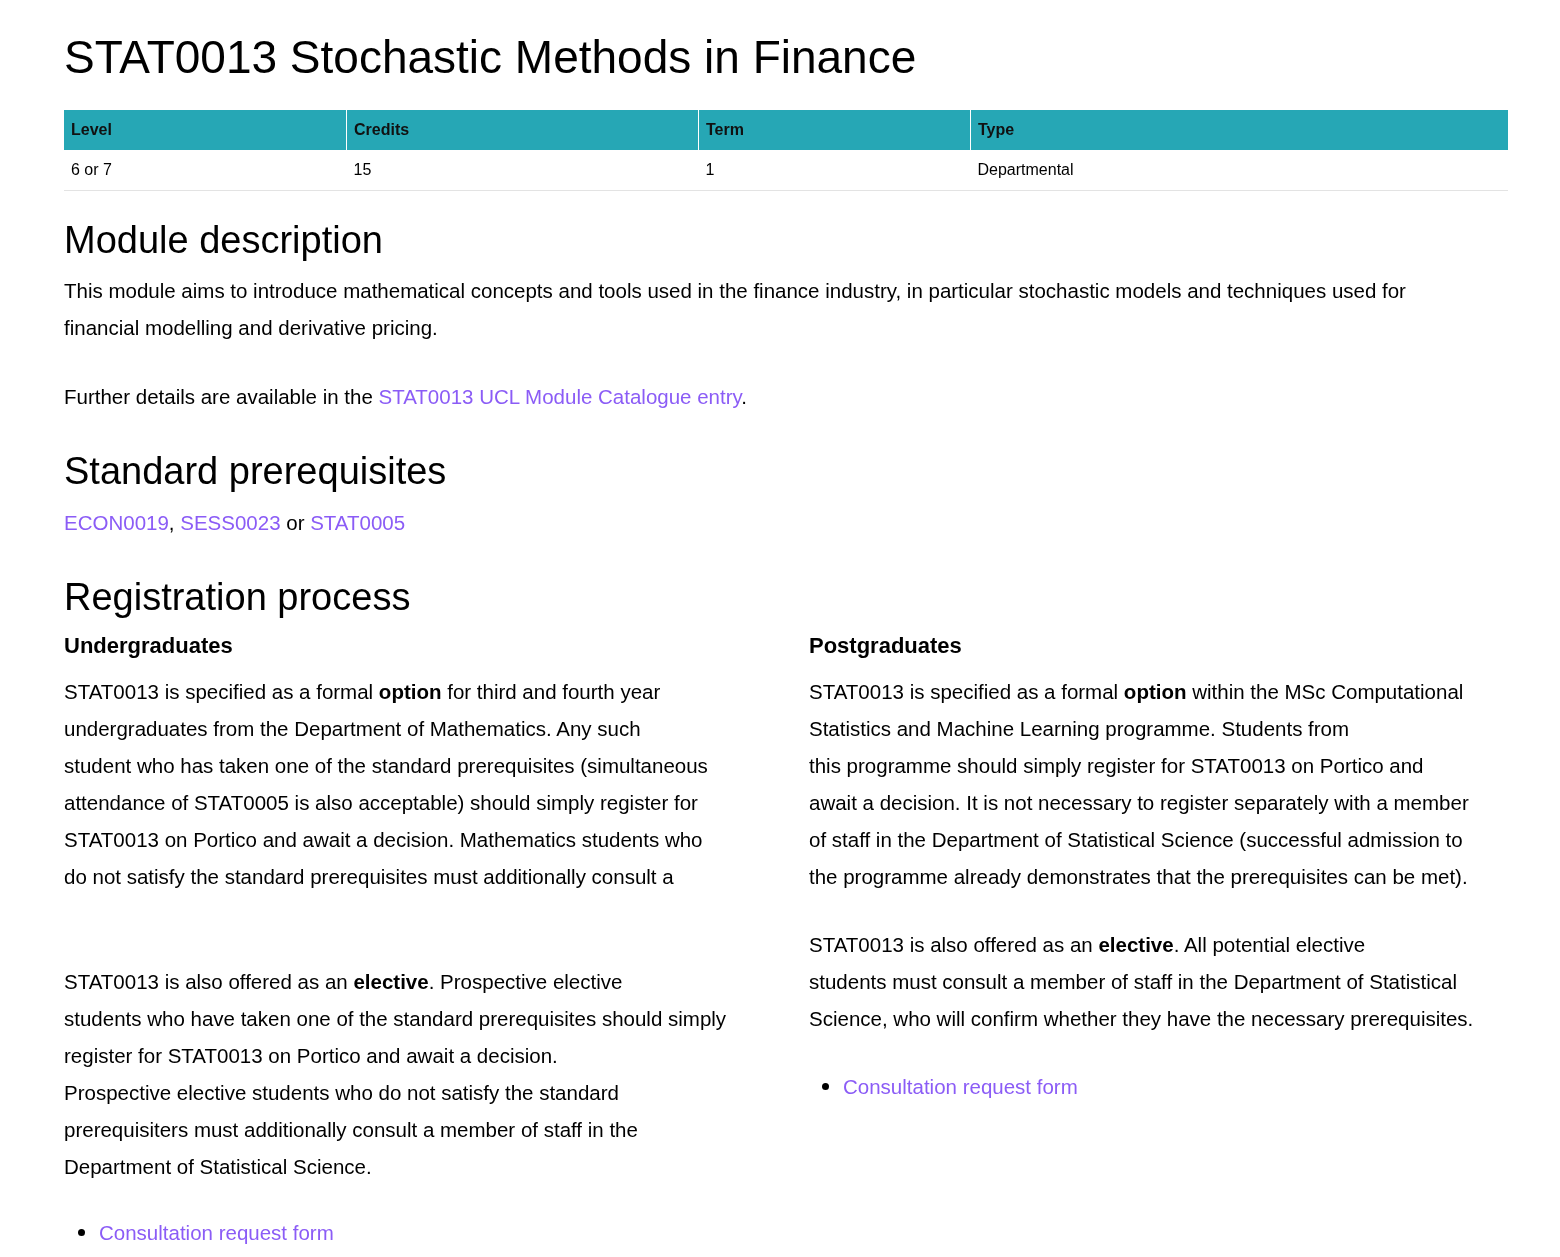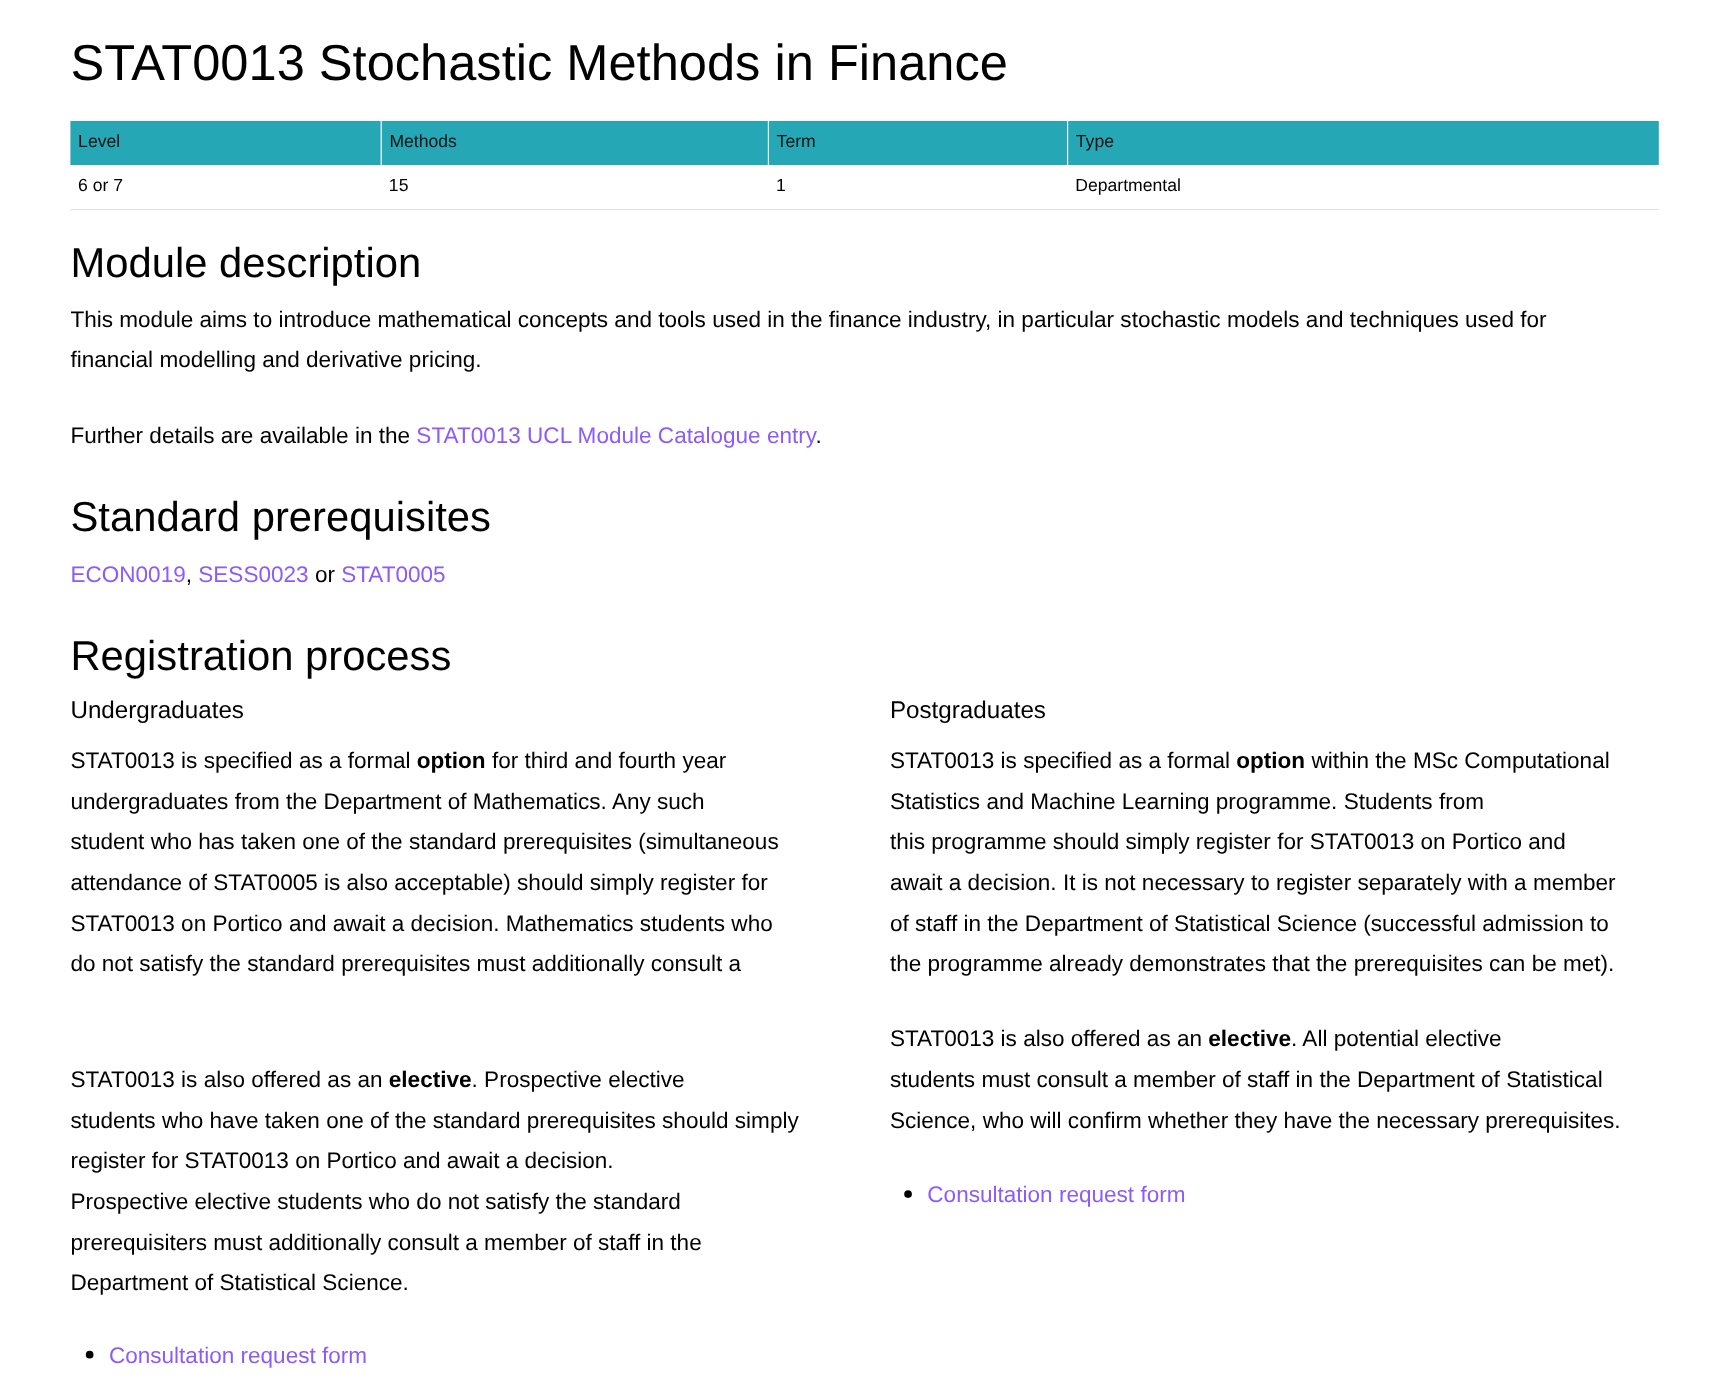--- a/index.html
+++ b/index.html
@@ -1,40 +1,40 @@
 <!DOCTYPE html>
 <html><head>
 <meta charset="utf-8">
 <style>
   html,body{margin:0;padding:0;background:#fff;}
   body{width:1560px;height:1257px;overflow:hidden;font-family:"Liberation Sans",sans-serif;color:#000;}
   .page{position:absolute;left:64px;top:0;width:1444px;}
   h1{font-weight:400;font-size:46px;margin:0;position:absolute;top:30px;left:0;white-space:nowrap;}
   table{position:absolute;top:110px;left:0;width:1444px;border-collapse:collapse;font-size:16px;}
-  th{background:#26a7b5;color:#111;text-align:left;font-weight:400;height:40px;padding:0 7px;border-left:1px solid #fff;}
+  th{background:#26a7b5;color:#111;text-align:left;font-weight:700;height:40px;padding:0 7px;border-left:1px solid #fff;}
   th:first-child{border-left:none;}
   td{height:40px;padding:0 7px;border-bottom:1px solid #e3e3e3;}
   h2{font-weight:400;font-size:38px;margin:0;position:absolute;left:0;white-space:nowrap;}
-  h3{font-size:22px;font-weight:400;margin:0;position:absolute;white-space:nowrap;}
+  h3{font-size:22px;font-weight:700;margin:0;position:absolute;white-space:nowrap;}
   .p{position:absolute;font-size:20.5px;line-height:37px;white-space:nowrap;}
   a{color:#8b5cf6;text-decoration:none;}
   .li{position:absolute;font-size:20.5px;white-space:nowrap;text-align:center;}
   .bullet{display:inline-block;width:7px;height:7px;border-radius:50%;background:#000;margin-right:14px;vertical-align:middle;position:relative;top:-2px;}
 </style>
 </head>
 <body>
 
 <div class="page">
   <h1>STAT0013 Stochastic Methods in Finance</h1>
 
   <table>
     <thead>
         <tr>
       <th style="width:268px">Level</th>
-      <th style="width:337px">Methods</th>
+      <th style="width:337px">Credits</th>
       <th style="width:257px">Term</th>
       <th>Type</th>
     </tr>
       </thead>
     <tbody>
         <tr>
       <td>6 or 7</td>
       <td>15</td>
       <td>1</td>
       <td>Departmental</td>

